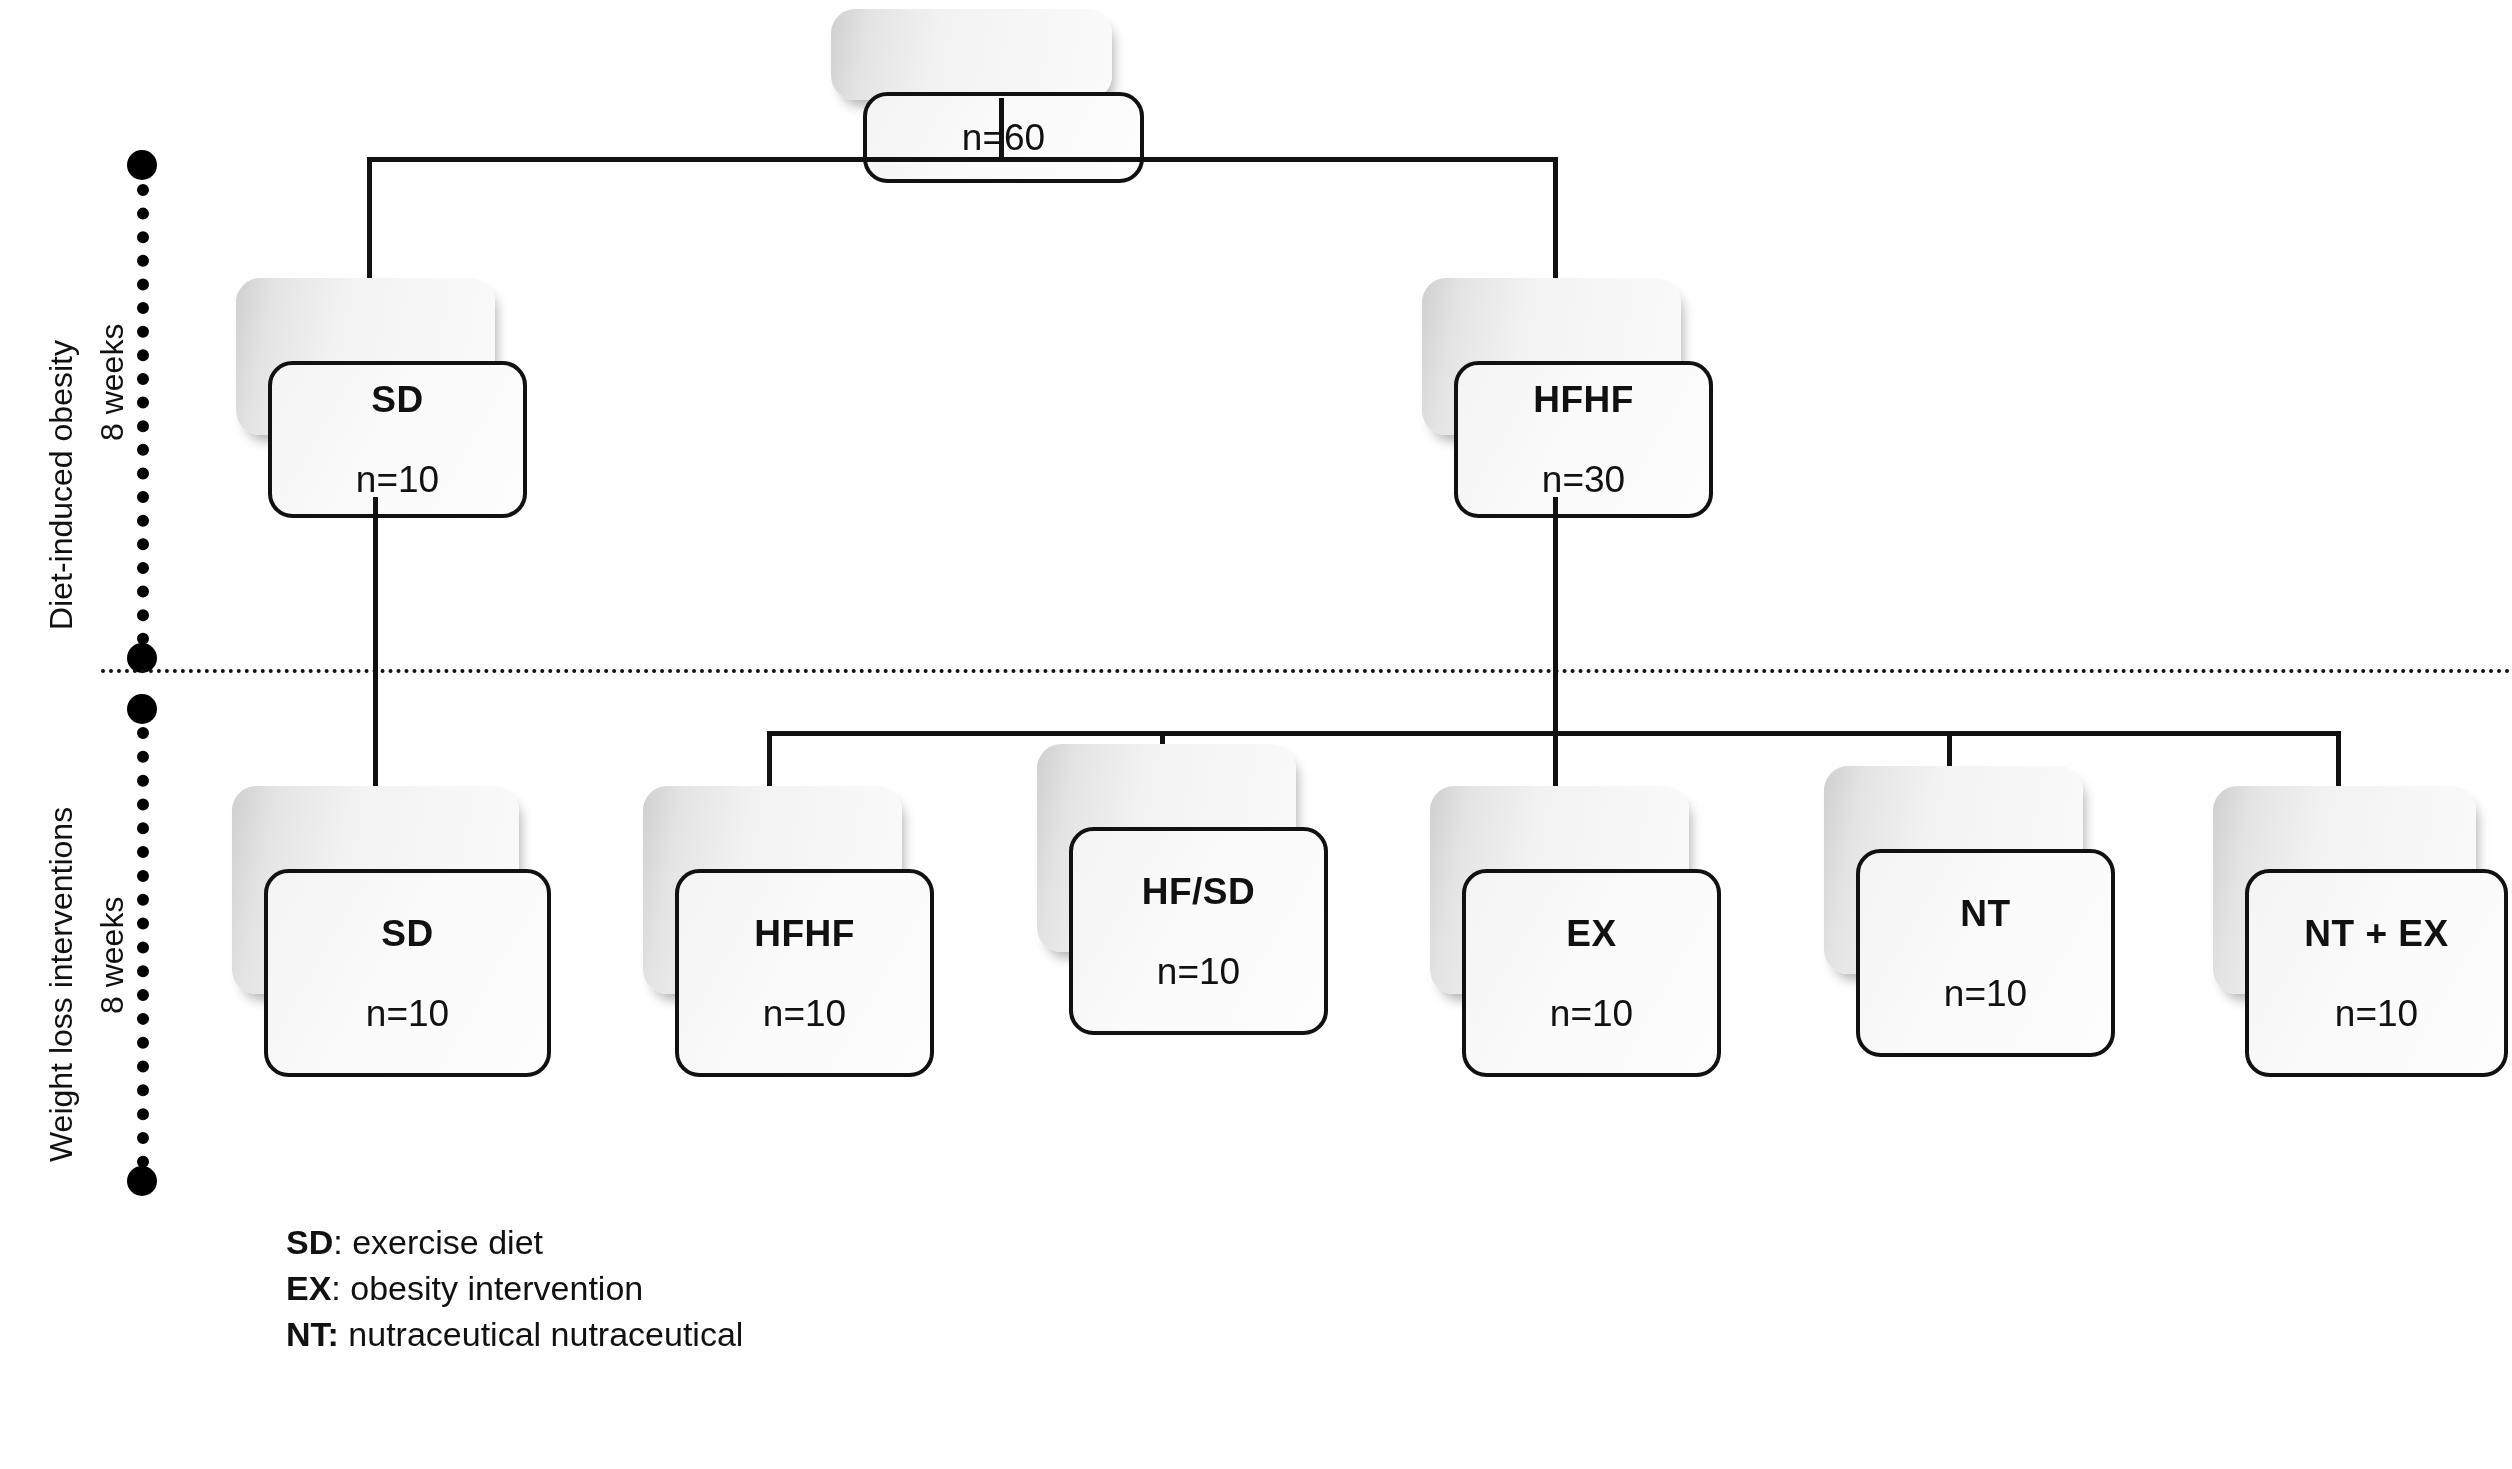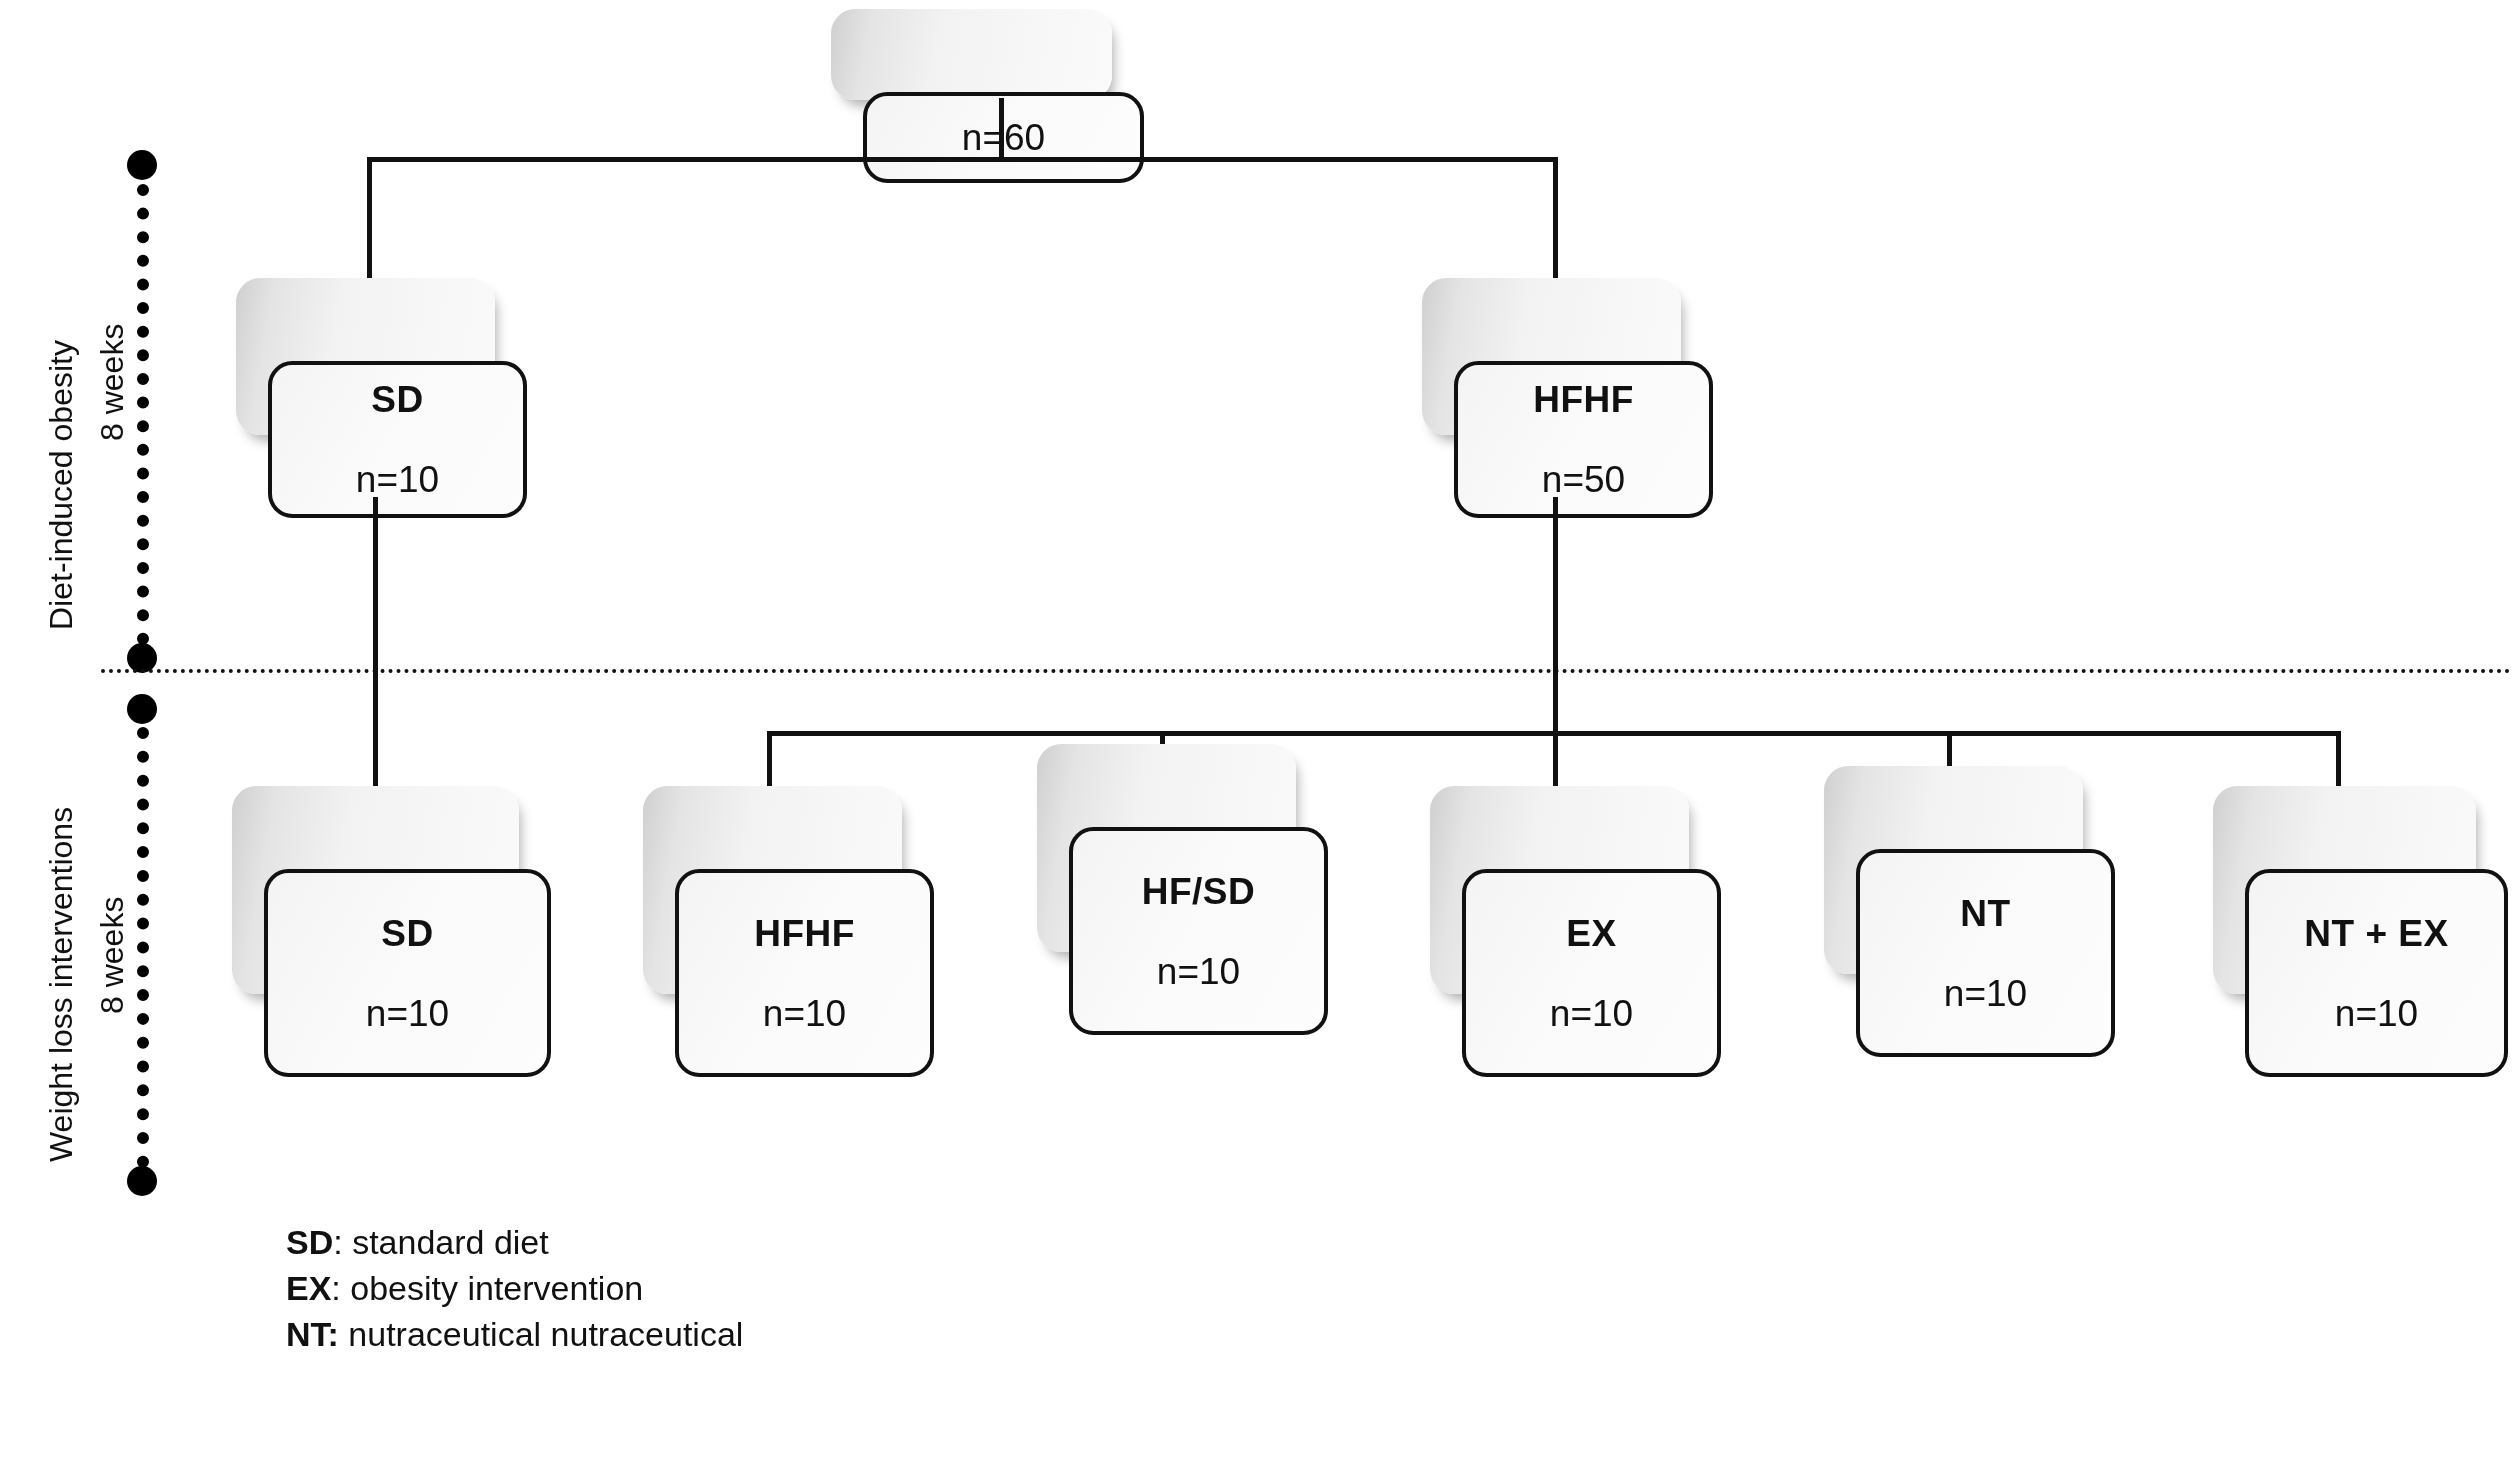--- a/index.html
+++ b/index.html
@@ -83,21 +83,21 @@
   <div class="front">
     <span class="title">SD</span>
     <span class="count">n=10</span>
   </div>
 </div>
 
 <div class="node" style="left:1422px;top:278px;width:259px;height:157px;">
   <div class="back"></div>
   <div class="front">
     <span class="title">HFHF</span>
-    <span class="count">n=50</span>
+    <span class="count">n=30</span>
   </div>
 </div>
 
 <div class="ln vln" style="left:373px;top:497px;height:330px;"></div>
 
 <div class="ln vln" style="left:1553px;top:497px;height:236px;"></div>
 <div class="ln hln" style="left:767px;top:731px;width:1574px;"></div>
 
 <div class="ln vln" style="left:767px;top:731px;height:94px;"></div>
 <div class="ln vln" style="left:1160px;top:731px;height:94px;"></div>
@@ -148,21 +148,21 @@
 <div class="node" style="left:2213px;top:786px;width:263px;height:208px;">
   <div class="back"></div>
   <div class="front">
     <span class="title">NT + EX</span>
     <span class="count">n=10</span>
   </div>
 </div>
 
 <div class="legend" style="left:286px;top:1219px;">
   <div>
-    <b>SD</b><span>: </span><span>standard diet</span>
+    <b>SD</b><span>: </span><span>exercise diet</span>
   </div>
   <div>
     <b>EX</b><span>: </span><span>obesity intervention</span>
   </div>
   <div>
     <b>NT:</b><span> </span><span>nutraceutical nutraceutical</span>
   </div>
 </div>
 
 

